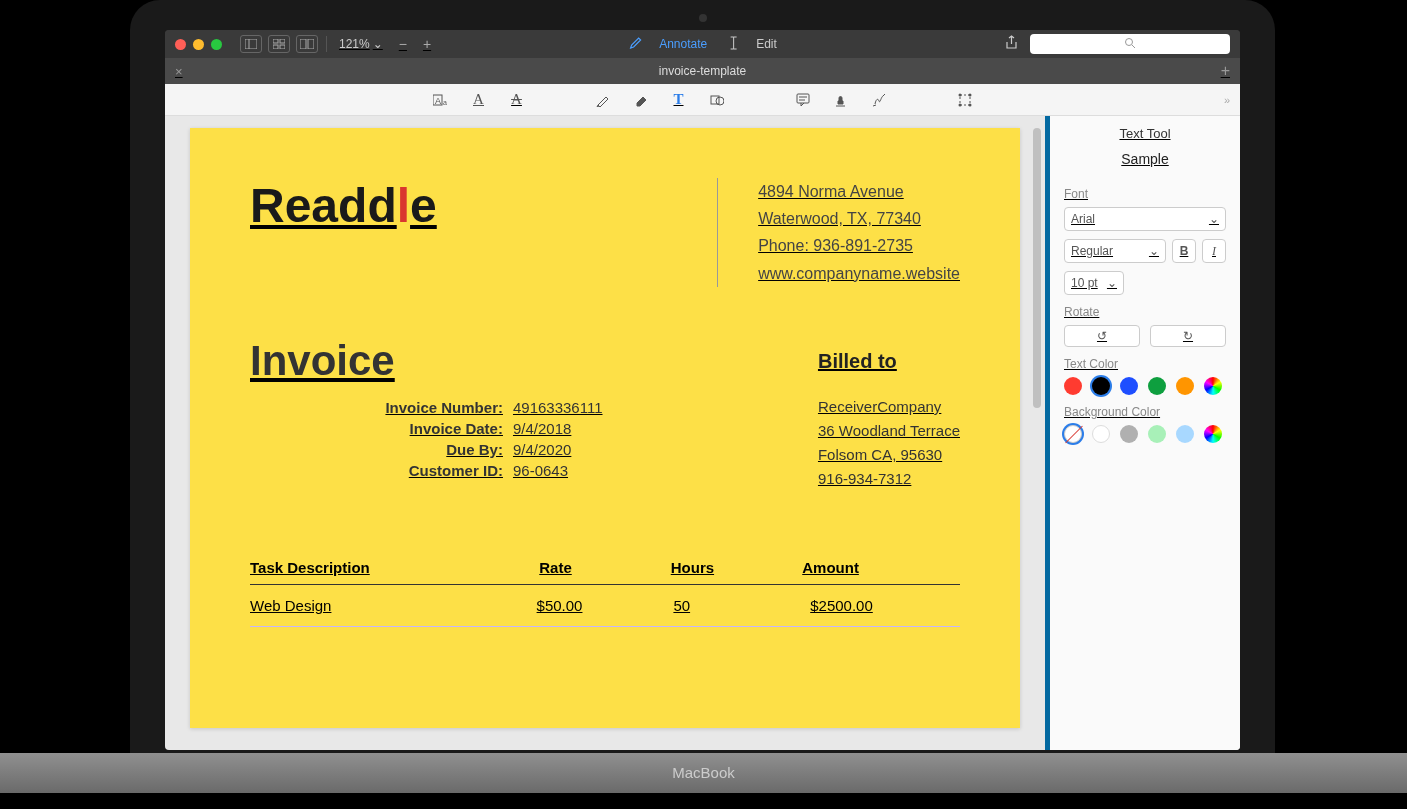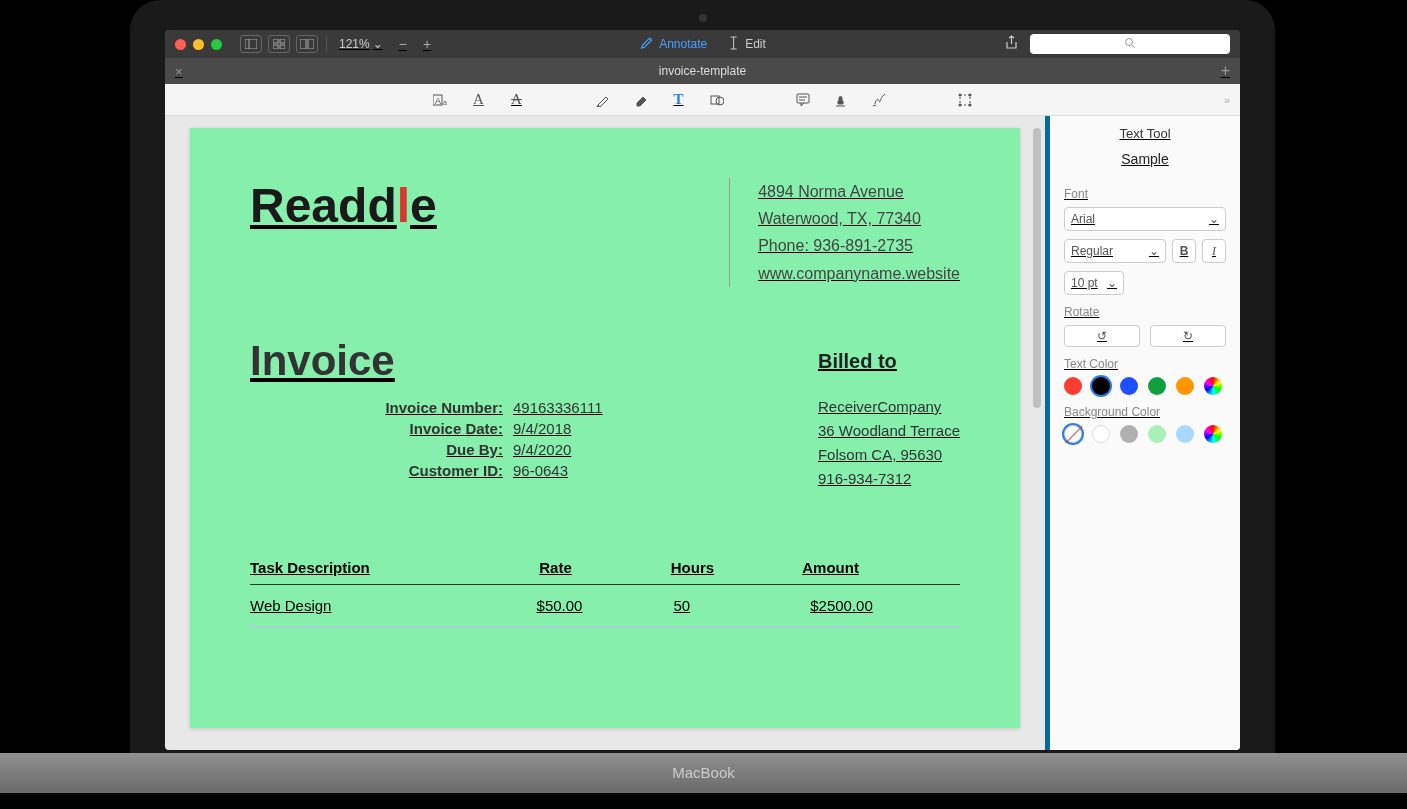--- a/index.html
+++ b/index.html
@@ -16,21 +16,21 @@
 .titlebar { height: 28px; background: #3a3a3a; display: flex; align-items: center; padding: 0 10px; gap: 8px; }
 .traffic-lights { display: flex; gap: 7px; margin-right: 10px; }
 .tl { width: 11px; height: 11px; border-radius: 50%; }
 .tl-close { background: #ff5f57; } .tl-min { background: #febc2e; } .tl-max { background: #28c840; }
 .tb-group { display: flex; gap: 6px; }
 .tb-btn { width: 22px; height: 18px; border: 1px solid #666; border-radius: 3px; display: flex; align-items: center; justify-content: center; color: #aaa; font-size: 10px; cursor: pointer; }
 .tb-sep { width: 1px; height: 16px; background: #555; }
 .zoom-label { color: #ccc; font-size: 12px; padding: 0 4px; display: flex; align-items: center; gap: 3px; cursor: pointer; }
 .zoom-pm { color: #aaa; font-size: 14px; padding: 0 4px; cursor: pointer; }
 .center-actions { position: absolute; left: 50%; transform: translateX(-50%); display: flex; gap: 20px; }
-.mode-btn { display: flex; align-items: center; gap: 6px; color: #ccc; font-size: 12px; cursor: pointer; }
+.mode-btn { display: flex; align-items: center; gap: 17px; color: #ccc; font-size: 12px; cursor: pointer; }
 .mode-btn.active { color: #4a9eff; }
 .right-actions { margin-left: auto; display: flex; align-items: center; gap: 12px; }
 .share-icon { color: #ccc; font-size: 14px; cursor: pointer; }
 .searchbox { width: 200px; height: 20px; background: #fff; border-radius: 4px; display: flex; align-items: center; justify-content: center; color: #888; font-size: 12px; }
 
 
 .tabbar { height: 26px; background: #4a4a4a; display: flex; align-items: center; padding: 0; position: relative; }
 .tab-close { color: #999; font-size: 13px; padding: 0 10px; cursor: pointer; }
 .tab-title { position: absolute; left: 50%; transform: translateX(-50%); color: #ddd; font-size: 12px; }
 .tab-add { margin-left: auto; color: #999; font-size: 16px; padding: 0 10px; cursor: pointer; }
@@ -38,29 +38,29 @@
 
 .toolstrip { height: 32px; background: #f5f5f5; border-bottom: 1px solid #ddd; display: flex; align-items: center; justify-content: center; gap: 18px; position: relative; }
 .toolstrip .tool { width: 20px; height: 20px; display: flex; align-items: center; justify-content: center; color: #555; cursor: pointer; font-size: 15px; }
 .toolstrip .tool.active { color: #2b7de9; }
 .tool-spacer { width: 30px; }
 .collapse-right { position: absolute; right: 10px; color: #aaa; cursor: pointer; font-size: 11px; }
 
 
 .main { flex: 1; display: flex; background: #e8e8e8; overflow: hidden; }
 .doc-wrap { flex: 1; overflow: auto; padding: 12px 20px; position: relative; }
-.doc-page { background: #86efac; width: 830px; min-height: 600px; margin: 0 auto; padding: 50px 60px; box-shadow: 0 1px 4px rgba(0,0,0,0.15); }
+.doc-page { background: #fde047; width: 830px; min-height: 600px; margin: 0 auto; padding: 50px 60px; box-shadow: 0 1px 4px rgba(0,0,0,0.15); }
 .scrollbar { position: absolute; right: 4px; top: 12px; width: 8px; height: 280px; background: #c0c0c0; border-radius: 4px; }
 
 
 .doc-header { display: flex; gap: 50px; }
 .logo-block { flex: 1; }
 .logo { font-size: 48px; font-weight: 700; color: #1a1a1a; font-family: Arial, sans-serif; }
 .logo .red { color: #d9362f; display: inline-block; position: relative; }
-.company-info { border-left: 1px solid #999; padding-left: 28px; font-size: 16px; color: #444; line-height: 1.7; }
+.company-info { border-left: 1px solid #999; padding-left: 40px; font-size: 16px; color: #444; line-height: 1.7; }
 .invoice-heading { font-size: 42px; font-weight: 700; color: #333; margin-top: 50px; }
 .meta-left { display: grid; grid-template-columns: auto auto; column-gap: 10px; row-gap: 4px; font-size: 15px; color: #333; }
 .meta-left .label { text-align: right; font-weight: 600; }
 .billed-to { font-size: 15px; color: #333; }
 .billed-to .btitle { font-size: 20px; font-weight: 700; margin-bottom: 18px; color: #222; }
 .billed-to div { line-height: 1.6; }
 
 .invoice-table { margin-top: 60px; width: 100%; }
 .table-head, .table-row { display: grid; grid-template-columns: 2.2fr 1fr 1fr 1.2fr; font-size: 15px; padding: 8px 0; }
 .table-head { font-weight: 700; border-bottom: 1px solid #333; }

